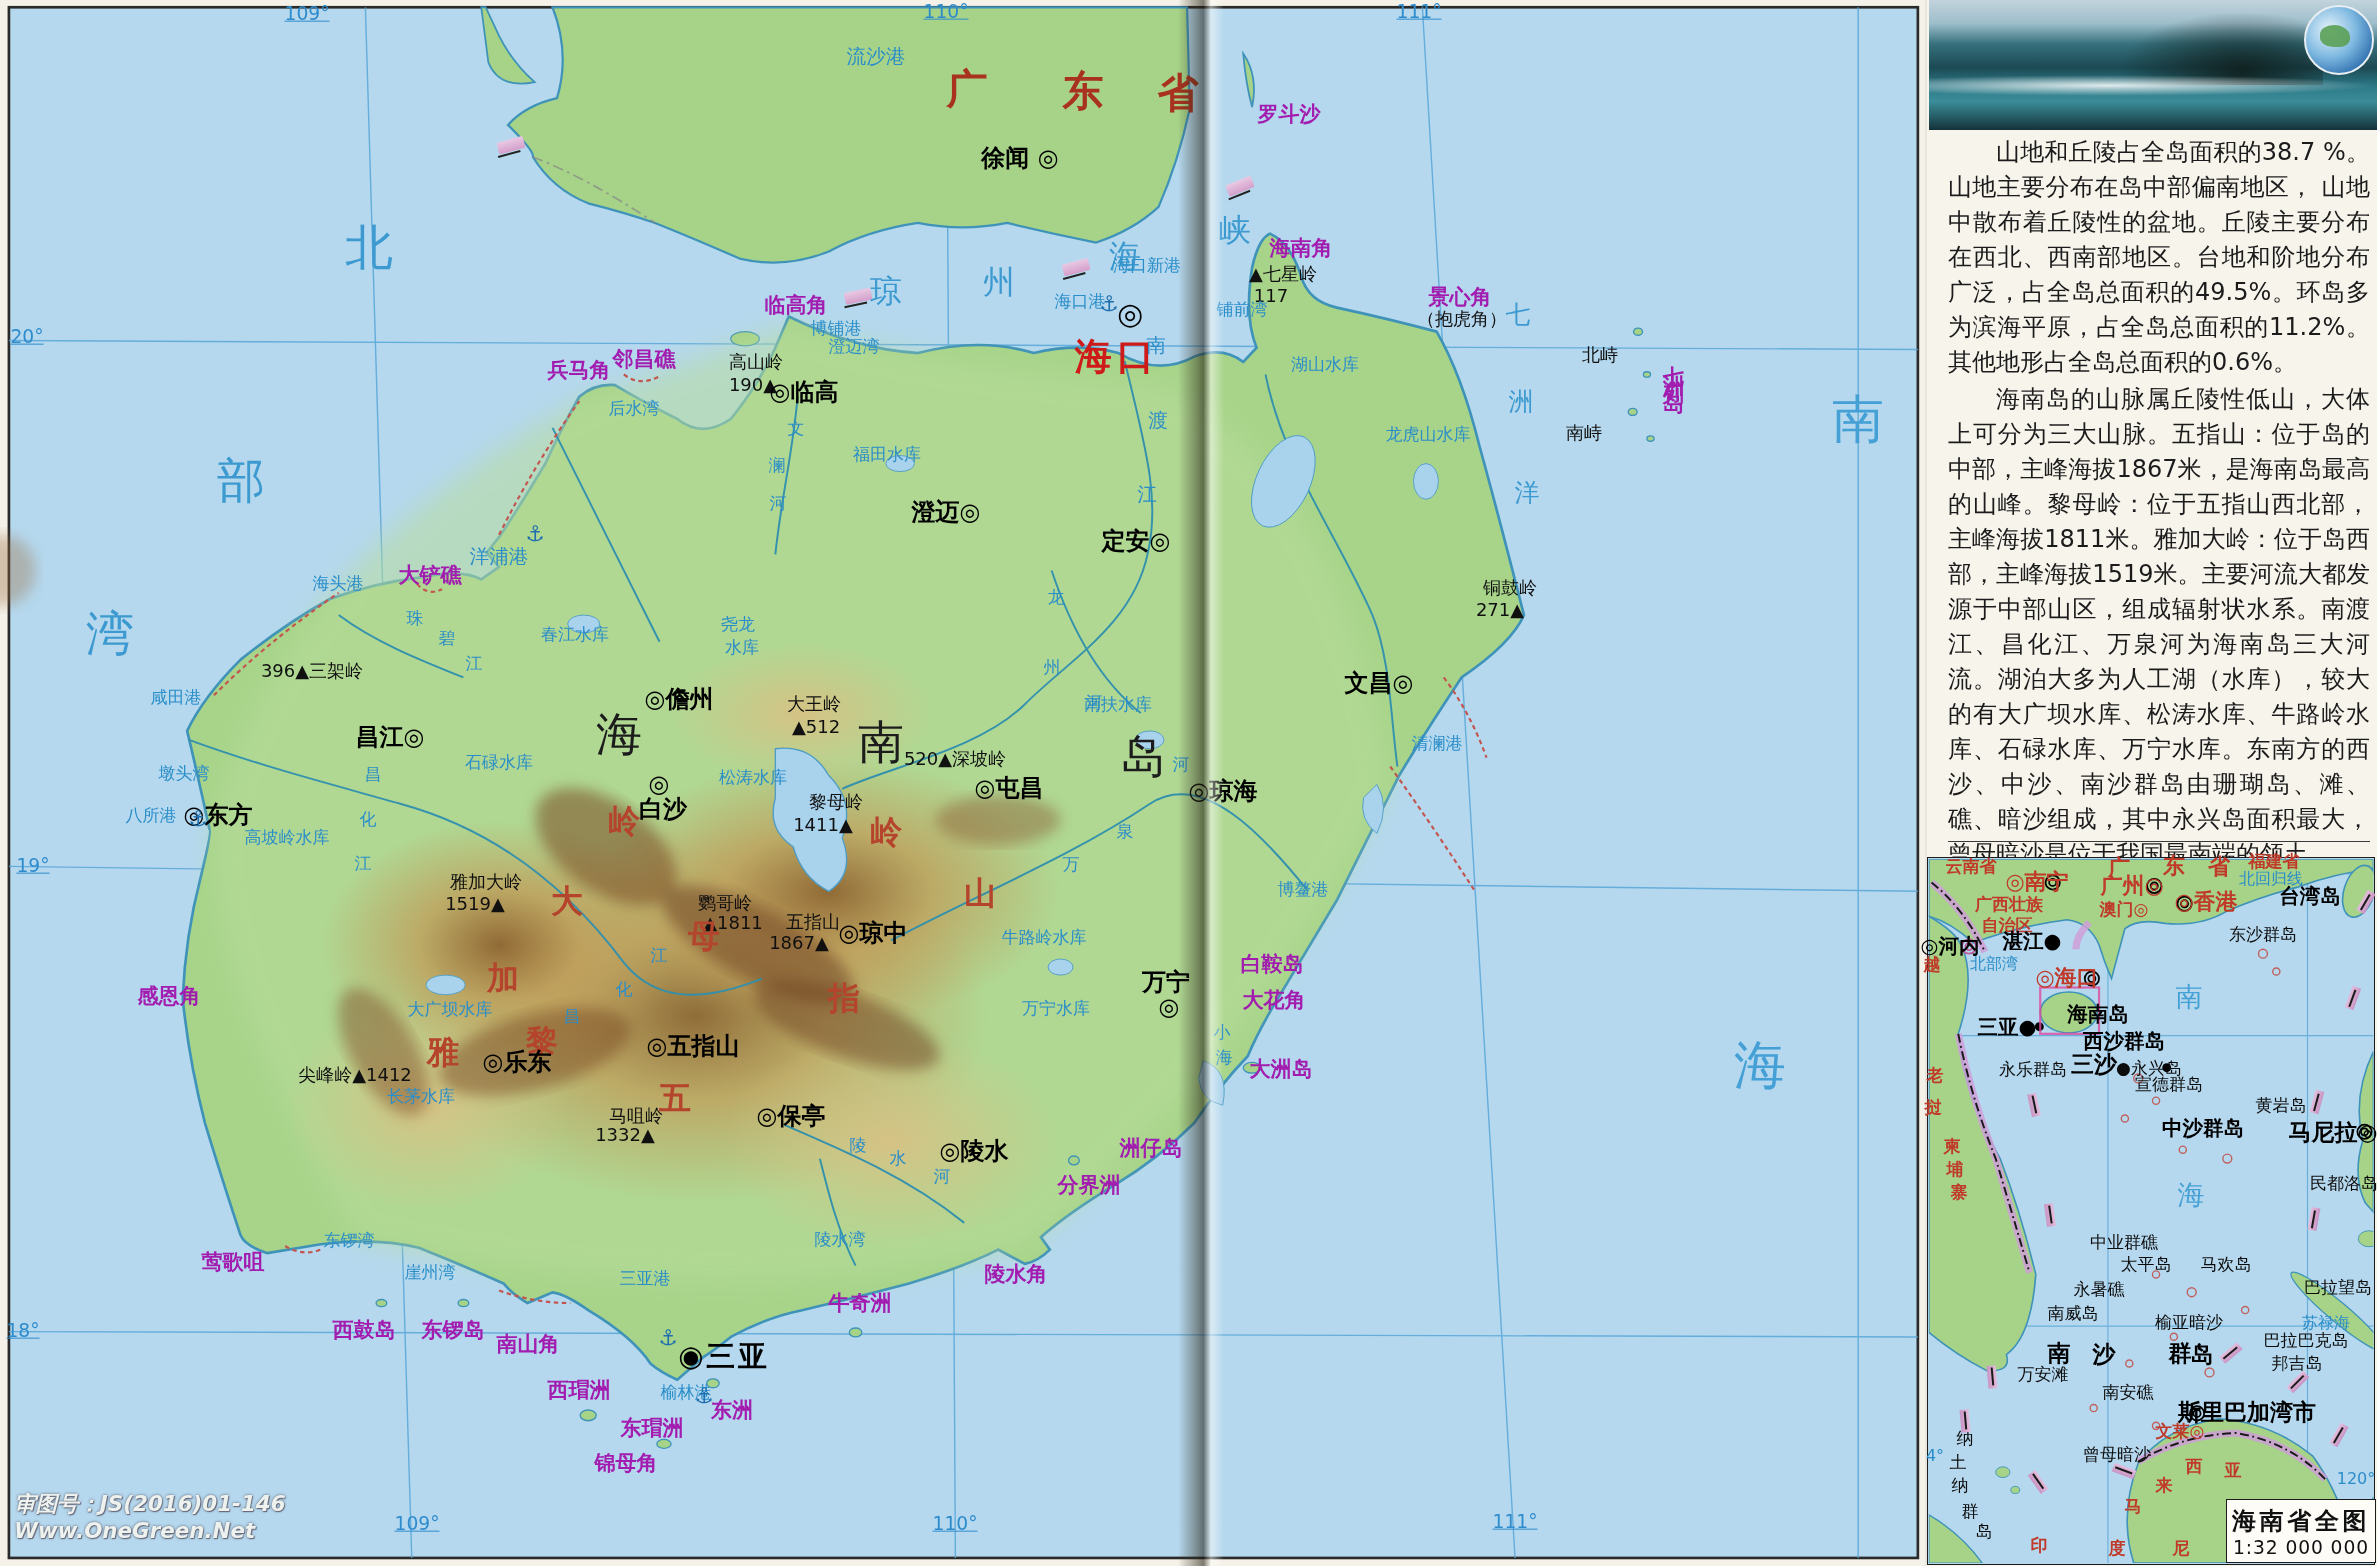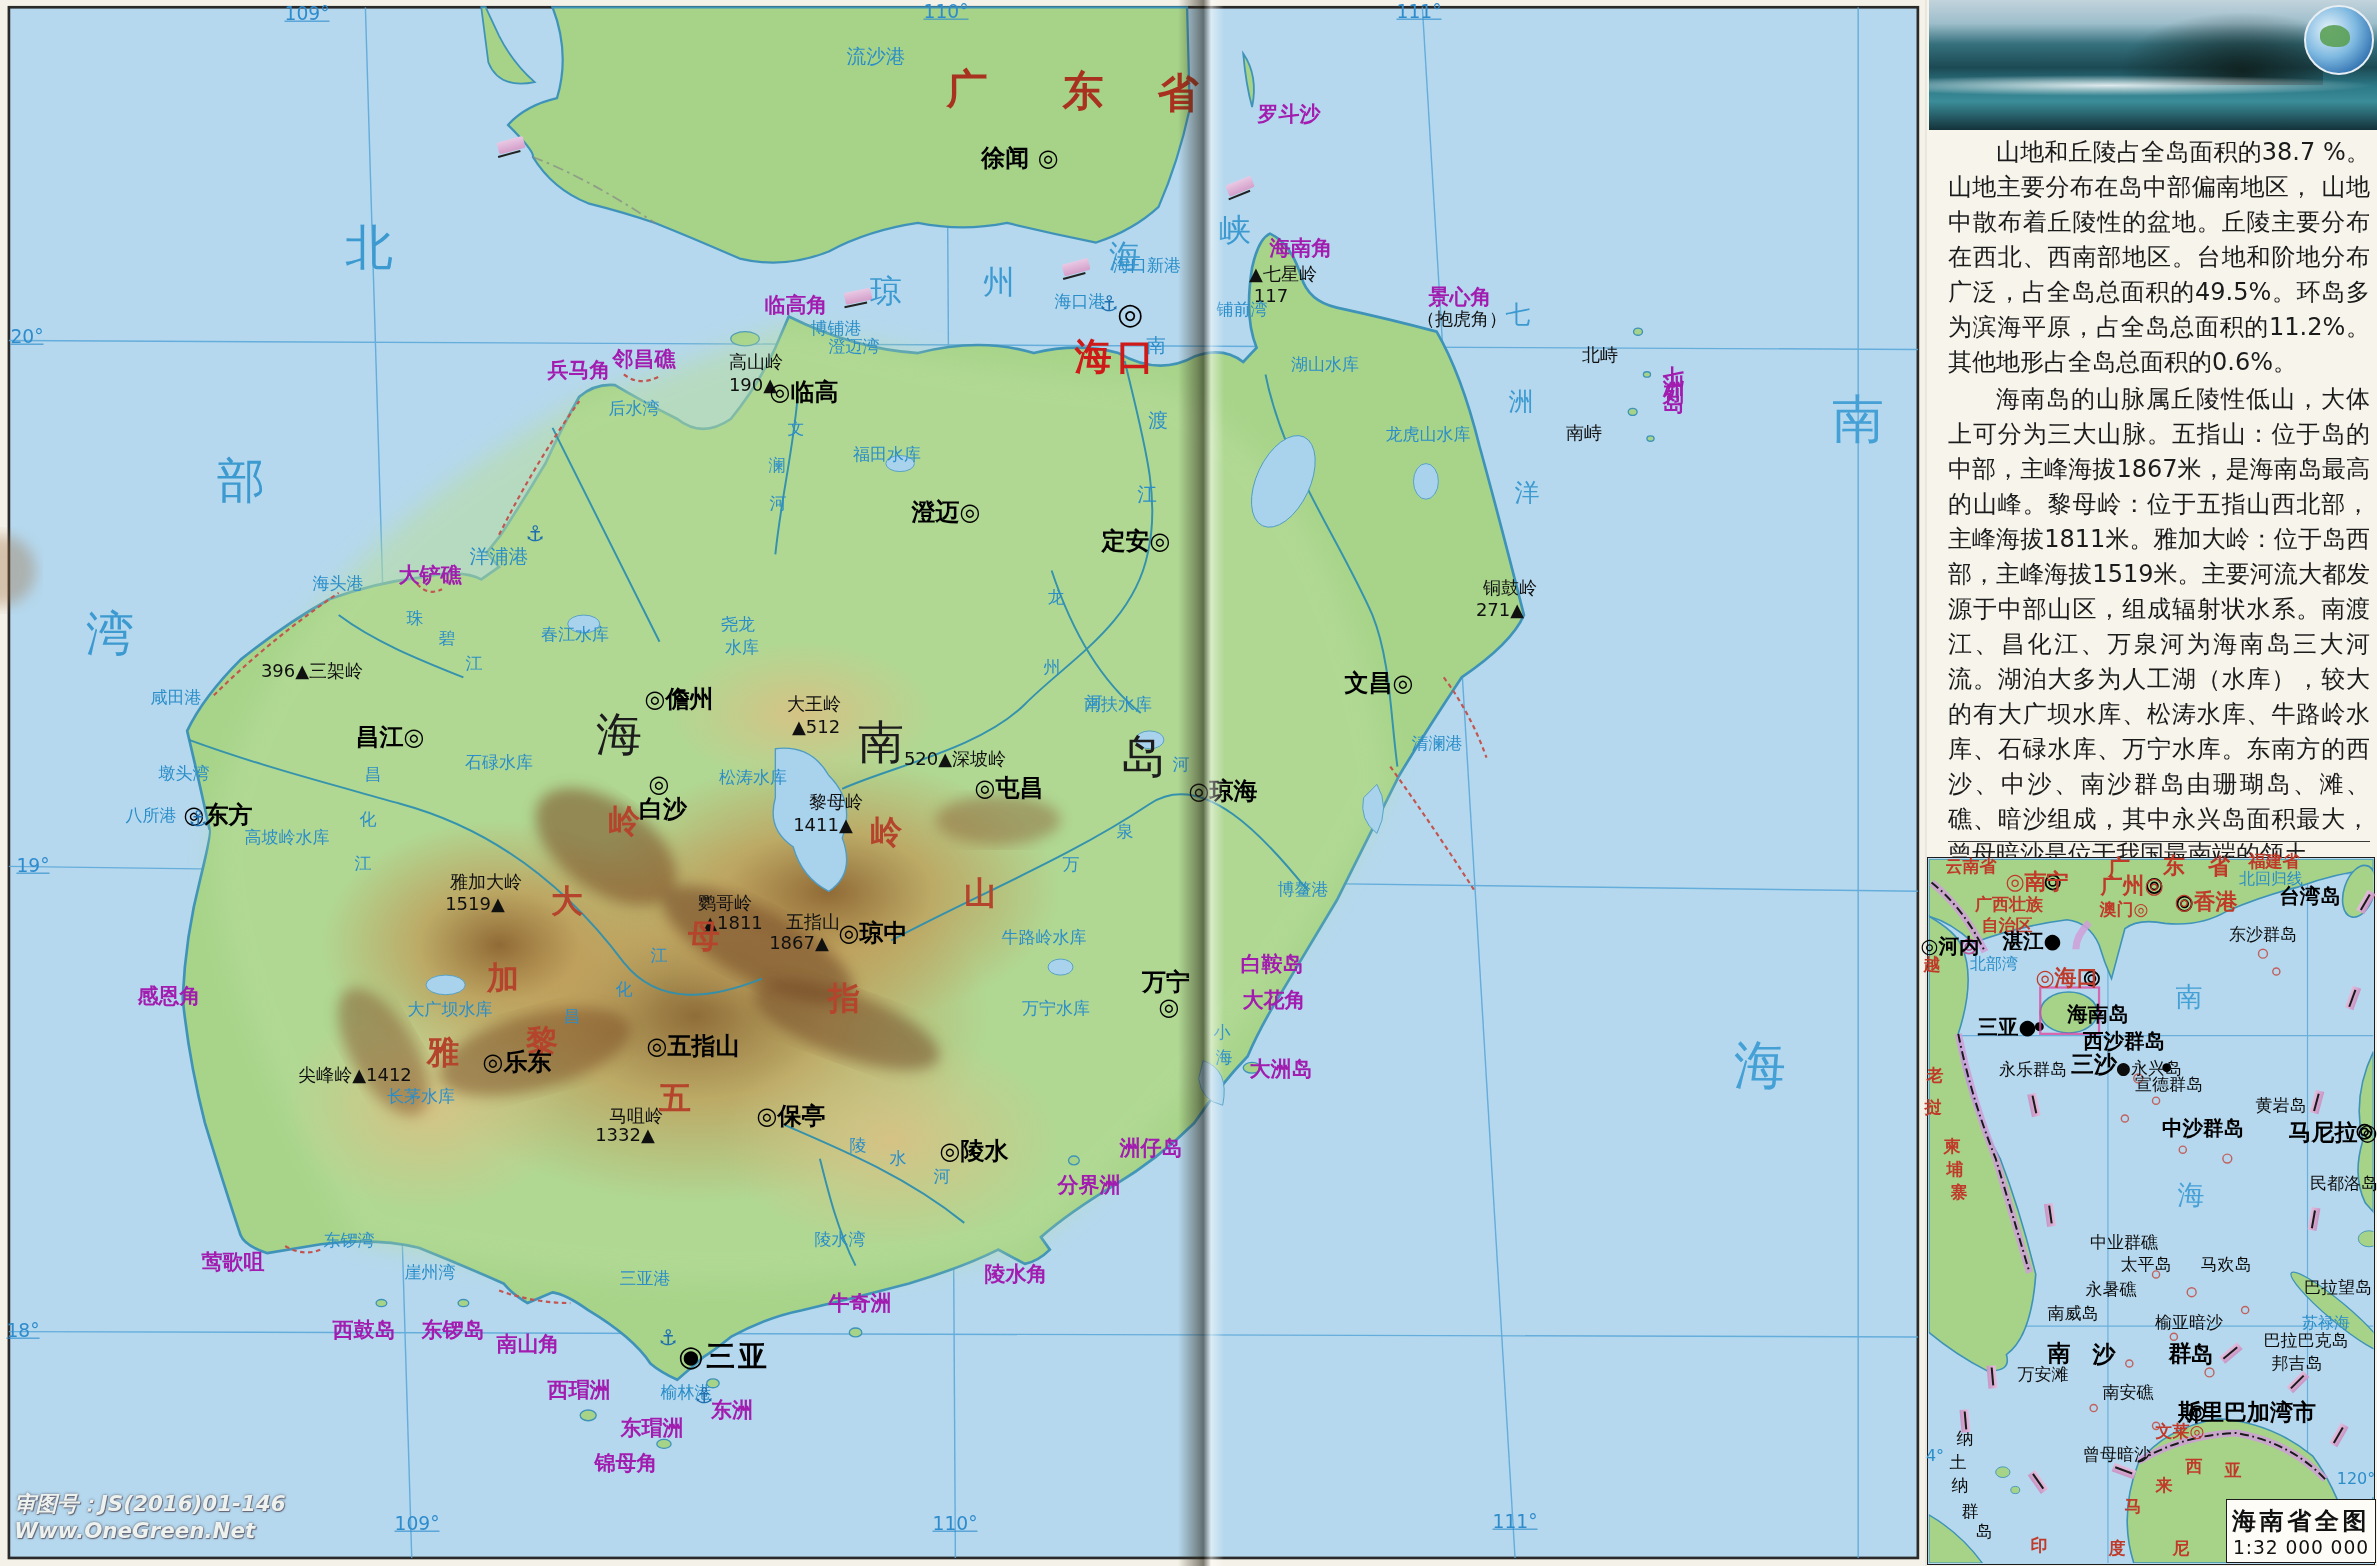--- a/index.html
+++ b/index.html
@@ -528,21 +528,21 @@
       <div class="L i-red" style="left: 1952px; top: 1146px;">柬</div>
       <div class="L i-red" style="left: 1955px; top: 1169px;">埔</div>
       <div class="L i-red" style="left: 1959px; top: 1192px;">寨</div>
       <div class="L i-blk-b" style="left: 2203px; top: 1128px;">中沙群岛</div>
       <div class="L i-blk" style="left: 2281px; top: 1105px;">黄岩岛</div>
       <div class="L i-blk-lg" style="left: 2333px; top: 1132px;">马尼拉◎</div>
       <div class="L i-blk" style="left: 2344px; top: 1183px;">民都洛岛</div>
       <div class="L i-blk" style="left: 2124px; top: 1242px;">中业群礁</div>
       <div class="L i-blk" style="left: 2146px; top: 1264px;">太平岛</div>
       <div class="L i-blk" style="left: 2226px; top: 1264px;">马欢岛</div>
-      <div class="L i-blk" style="left: 2099px; top: 1289px; margin-left: 12px;">永暑礁</div>
+      <div class="L i-blk" style="left: 2099px; top: 1289px;">永暑礁</div>
       <div class="L i-blk" style="left: 2073px; top: 1313px;">南威岛</div>
       <div class="L i-blk" style="left: 2189px; top: 1322px;">榆亚暗沙</div>
       <div class="L i-blk" style="left: 2338px; top: 1287px;">巴拉望岛</div>
       <div class="L i-blue" style="left: 2326px; top: 1323px;">苏禄海</div>
       <div class="L i-blk" style="left: 2306px; top: 1340px;">巴拉巴克岛</div>
       <div class="L i-blk" style="left: 2297px; top: 1363px;">邦吉岛</div>
       <div class="L i-blk-lg" style="left: 2059px; top: 1353px;">南</div>
       <div class="L i-blk-lg" style="left: 2104px; top: 1354px;">沙</div>
       <div class="L i-blk-lg" style="left: 2180px; top: 1353px;">群</div>
       <div class="L i-blk-lg" style="left: 2202px; top: 1354px;">岛</div>

